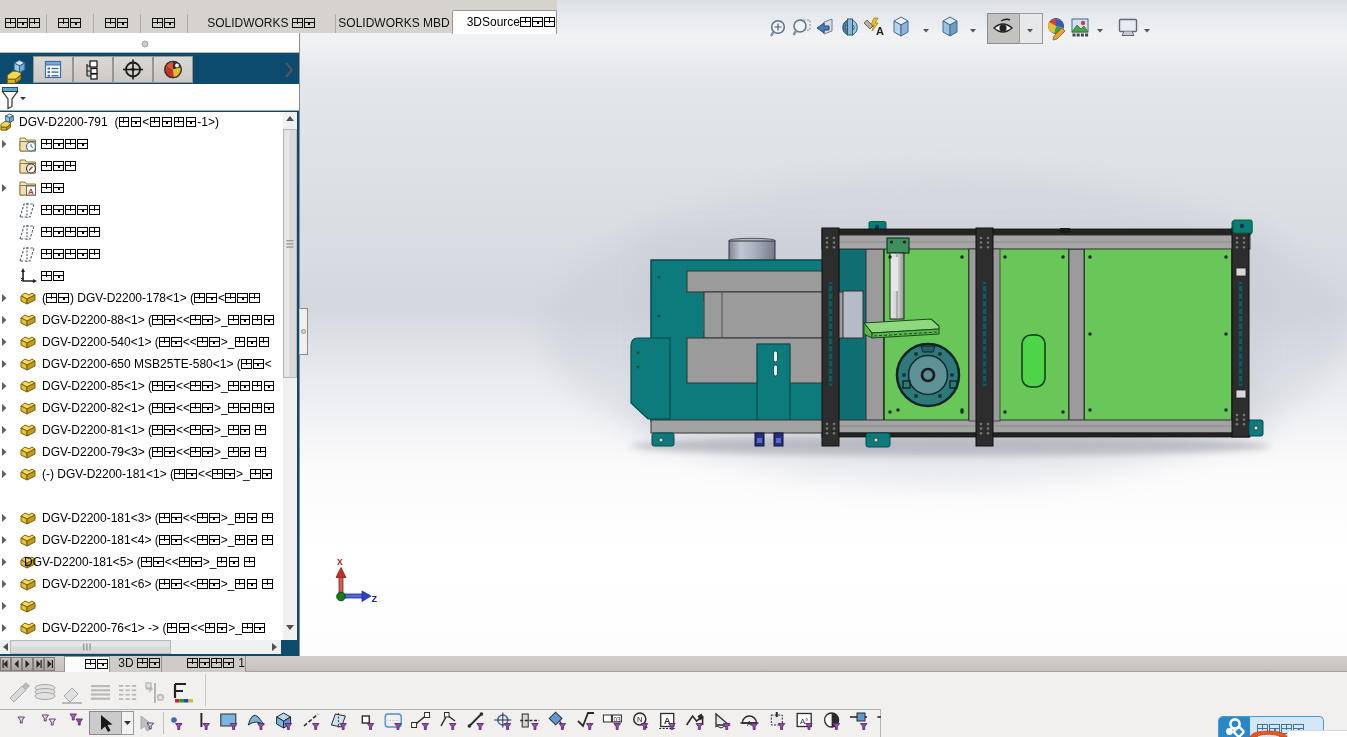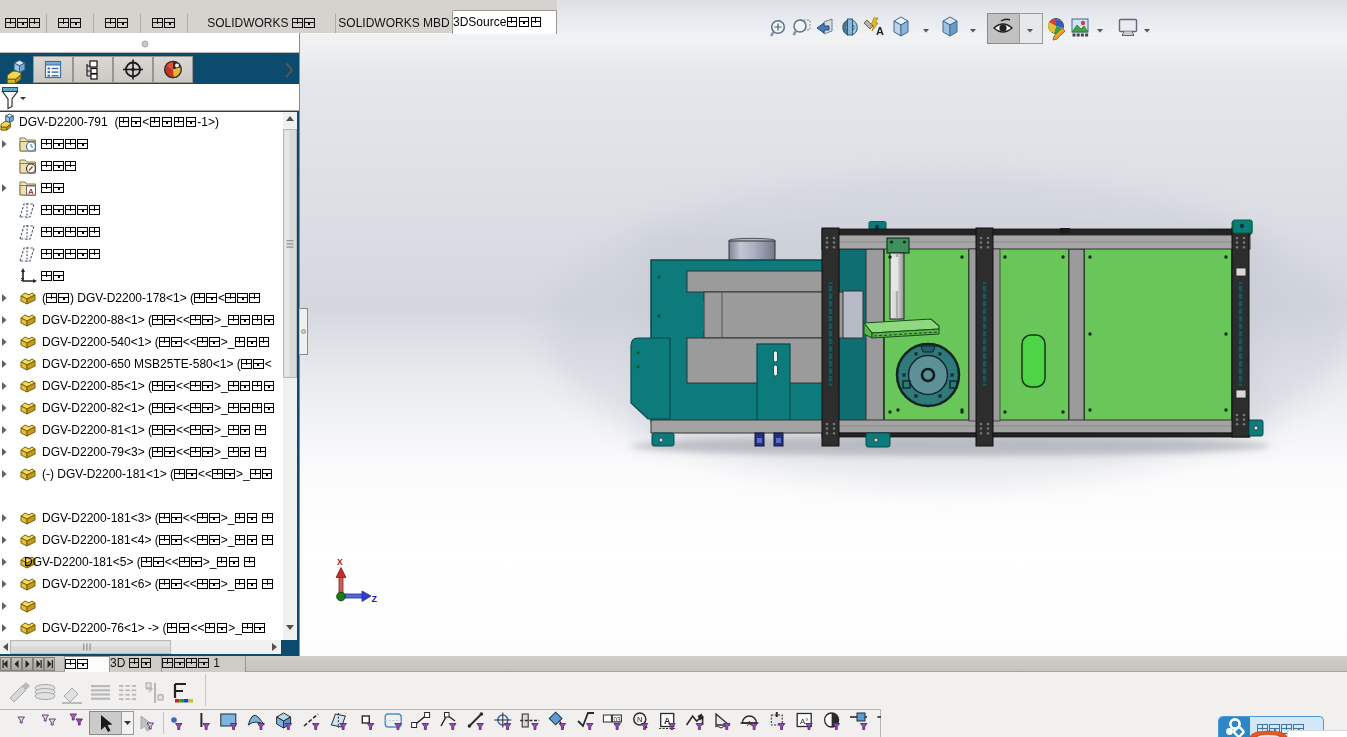--- a/index.html
+++ b/index.html
@@ -9,40 +9,40 @@
 linear-gradient(currentColor,currentColor),linear-gradient(currentColor,currentColor),
 linear-gradient(currentColor,currentColor),linear-gradient(currentColor,currentColor);
 background-repeat:no-repeat;
 background-size:100% 1px,100% 1px,1px 100%,1px 100%,100% 1px,1px 60%;
 background-position:0 0,0 100%,0 0,100% 0,0 50%,50% 0;}
 .k2{background-size:100% 1px,100% 1px,1px 100%,1px 100%,100% 1px,2px 30%;
 background-position:0 0,0 100%,0 0,100% 0,0 45%,50% 55%;}
 #topchrome{left:0;top:0;width:1347px;height:33px;background:#d6d3ce;}
 #toptabs{left:0;top:14px;height:19px;width:557px;padding-left:22px;}
 .ttab{position:absolute;top:0;height:19px;line-height:19px;text-align:center;color:#111;border-right:1px solid #b0ada8;}
-#atab{position:absolute;left:452px;top:10px;width:105px;height:24px;background:#fff;border:1px solid #9a978f;border-bottom:none;line-height:23px;text-align:left;border-radius:2px 2px 0 0;z-index:5;}
+#atab{position:absolute;left:452px;top:10px;width:105px;height:24px;background:#fff;border:1px solid #9a978f;border-bottom:none;line-height:23px;text-align:right;border-radius:2px 2px 0 0;z-index:5;}
 #tright{left:557px;top:0;width:790px;height:46px;background:linear-gradient(180deg,#dde1e6 0%,#e7eaee 40%,#f1f3f5 80%,#f7f8f9 100%);}
 #viewport{left:300px;top:33px;width:1047px;height:623px;
 background:linear-gradient(180deg,#f2f3f5 0%,#e3e6ea 8%,#d9dce2 34%,#d4d7de 44%,#e8eaee 55%,#fbfbfc 70%,#ffffff 84%,#fdfdfd 100%);}
 #lpanel{left:0;top:33px;width:300px;height:623px;background:#0c4a6e;border-right:1px solid #8e8b86;}
 #lstrip{left:0;top:0;width:299px;height:20px;background:#fff;border-bottom:1px solid #b8b5b0;}
 #ptabs{left:0;top:23px;width:299px;height:28px;}
 .ptab{position:absolute;top:0;height:27px;background:linear-gradient(180deg,#dbd8d4,#ccc9c4);border:1px solid #979792;}
 #pfilter{left:0;top:51px;width:299px;height:27px;background:#fff;border-bottom:1px solid #a8a5a0;}
 #tree{left:0;top:79px;width:283px;height:528px;background:#fff;overflow:hidden;}
 .trow{position:absolute;left:0;height:22px;width:420px;white-space:nowrap;line-height:22px;font-size:12px;color:#000;}
 .trow svg{position:absolute;left:0;top:0}
 .trow .txt{position:absolute;top:0;}
 #vscroll{left:283px;top:79px;width:14px;height:528px;background:#f0f0f0;}
 #hscroll{left:0;top:607px;width:281px;height:14px;background:#f0f0f0;}
 #vscroll svg,#hscroll svg{position:absolute;left:0;top:0}
 #splith{left:299px;top:308px;width:9px;height:47px;background:#f1f0ee;border:1px solid #8e8b86;border-left:1px solid #c5c2bd;}
 #splith i{position:absolute;left:1px;top:20px;width:5px;height:5px;border-radius:50%;background:#d5d2cd;border:1px solid #97948f;}
 #statusrow{left:0;top:656px;width:1347px;height:16px;background:linear-gradient(180deg,#d2cfca,#c6c3be);border-bottom:1px solid #a6a39e;}
-.stab{position:absolute;top:0;height:22px;line-height:15px;text-align:left;background:#cfccc7;border-right:1px solid #98958f;color:#111;font-size:12px;}
+.stab{position:absolute;top:0;height:22px;line-height:15px;text-align:right;background:#cfccc7;border-right:1px solid #98958f;color:#111;font-size:12px;}
 .stabactive{background:#fcfcfc;border:1px solid #98958f;border-bottom:none;}
 .navbtn{position:absolute;top:1px;width:11px;height:14px;background:linear-gradient(180deg,#c3c0bb,#a9a6a1);border:1px solid #83807b;}
 .navbtn svg{display:block}
 #btools{left:0;top:672px;width:1347px;height:65px;background:#f1f0ee;}
 #row1sep{left:205px;top:2px;width:1px;height:32px;background:#c8c6c2;}
 #row2{left:0;top:37px;width:881px;height:28px;border-top:1px solid #b6b4b0;border-right:1px solid #b6b4b0;}
 #upw{left:1218px;top:716px;width:106px;height:21px;border:1px solid #4d9ad2;border-bottom:none;border-radius:5px 5px 0 0;overflow:hidden;background:#d2e7f7;z-index:9}
 #upico{position:absolute;left:0;top:0;width:31px;height:21px;background:#2b87c8;}
 #uptxt{position:absolute;left:38px;top:5px;color:#44749c;}
 #orangebit{left:1249px;top:730px;width:46px;height:7px;z-index:11}

